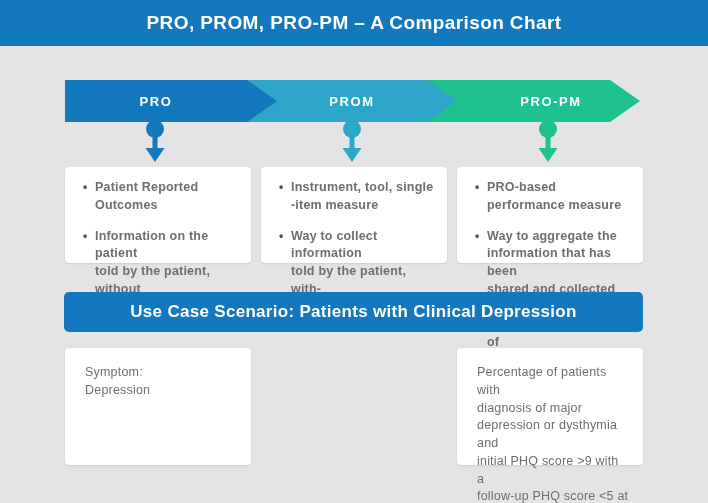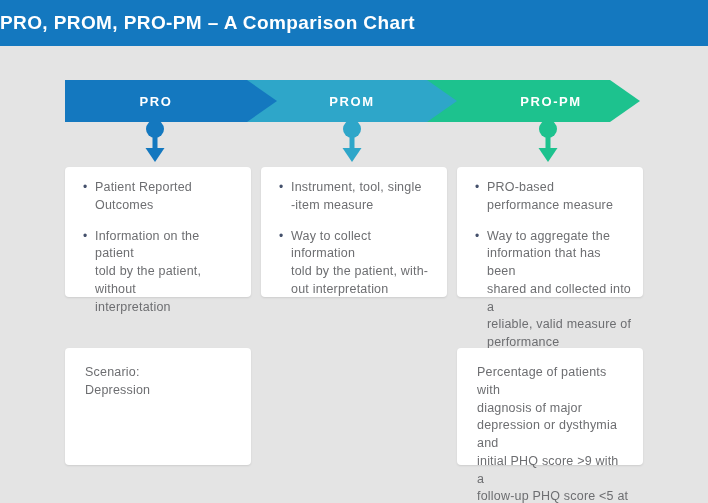--- a/index.html
+++ b/index.html
@@ -8,21 +8,21 @@
     position: relative;
     width: 708px; height: 503px;
     background: #e4e4e4;
     overflow: hidden;
   }
   
   .header {
     position: absolute; left:0; top:0;
     width: 708px; height: 46px;
     background: #1478bf;
-    display: flex; align-items: center; 
+    display: flex; align-items: center; justify-content: center;
   }
   .header-title {
     color: #ffffff; font-size: 19px; font-weight: bold; letter-spacing: .4px;
   }
   
   .chevron-wrap { position: absolute; left: 65px; top: 80px; width: 578px; height: 42px; }
   .chevron-wrap svg { display:block; }
   .arrow-label {
     position: absolute; top: 0; height: 42px;
     display: flex; align-items: center; justify-content: center;
@@ -35,21 +35,21 @@
   .card {
     position: absolute;
     width: 186px;
     background: #ffffff;
     border-radius: 4px;
     box-shadow: 0 1px 2px rgba(0,0,0,.10);
     box-sizing: border-box;
     color: #6d6e71;
     font-size: 12.5px; line-height: 1.42; letter-spacing: .2px;
   }
-  .card.top { top: 167px; height: 130px; padding: 12px 10px 10px 10px; }
+  .card.top { top: 167px; height: 96px; padding: 12px 10px 10px 10px; font-weight: bold; }
   .card.bottom { top: 348px; height: 117px; padding: 16px 14px 12px 20px; }
   .col-0 { left: 65px; }
   .col-1 { left: 261px; }
   .col-2 { left: 457px; }
   ul.bullets { list-style: none; margin: 0; padding: 0 0 0 8px; }
   ul.bullets li { position: relative; padding-left: 12px; margin-bottom: 13px; }
   ul.bullets li::before {
     content: "•";
     position: absolute; left: 0; top: 0;
     color: #44506b; font-size: 12px;
@@ -122,23 +122,26 @@
       <li><span class="pre">PRO-based
 performance measure</span></li>
       <li><span class="pre">Way to aggregate the
 information that has been
 shared and collected into a
 reliable, valid measure of
 performance</span></li>
     </ul>
   </div>
 
+  <div class="usecase-banner">
+    <div class="usecase-title">Use Case Scenario: Patients with Clinical Depression</div>
+  </div>
 
   <div class="card bottom col-0">
-    <div class="pre">Scenario:
+    <div class="pre">Symptom:
 Depression</div>
   </div>
   <div class="card bottom col-2">
     <div class="pre">Percentage of patients with
 diagnosis of major
 depression or dysthymia and
 initial PHQ score &gt;9 with a
 follow-up PHQ score &lt;5 at 6
 months</div>
   </div>

